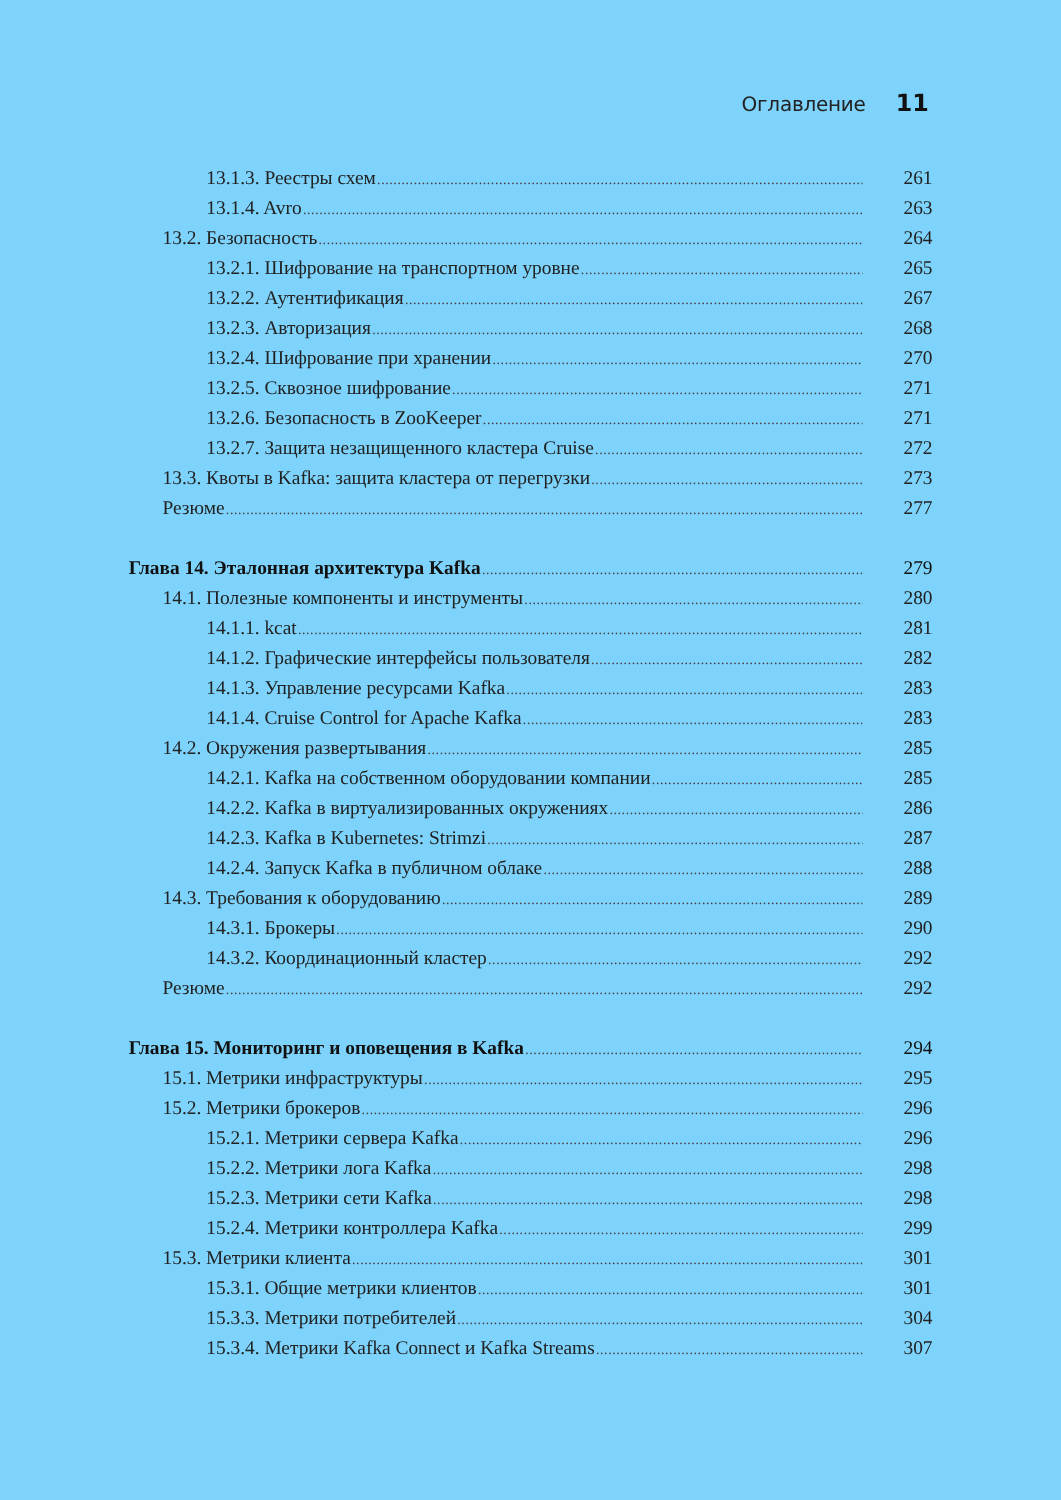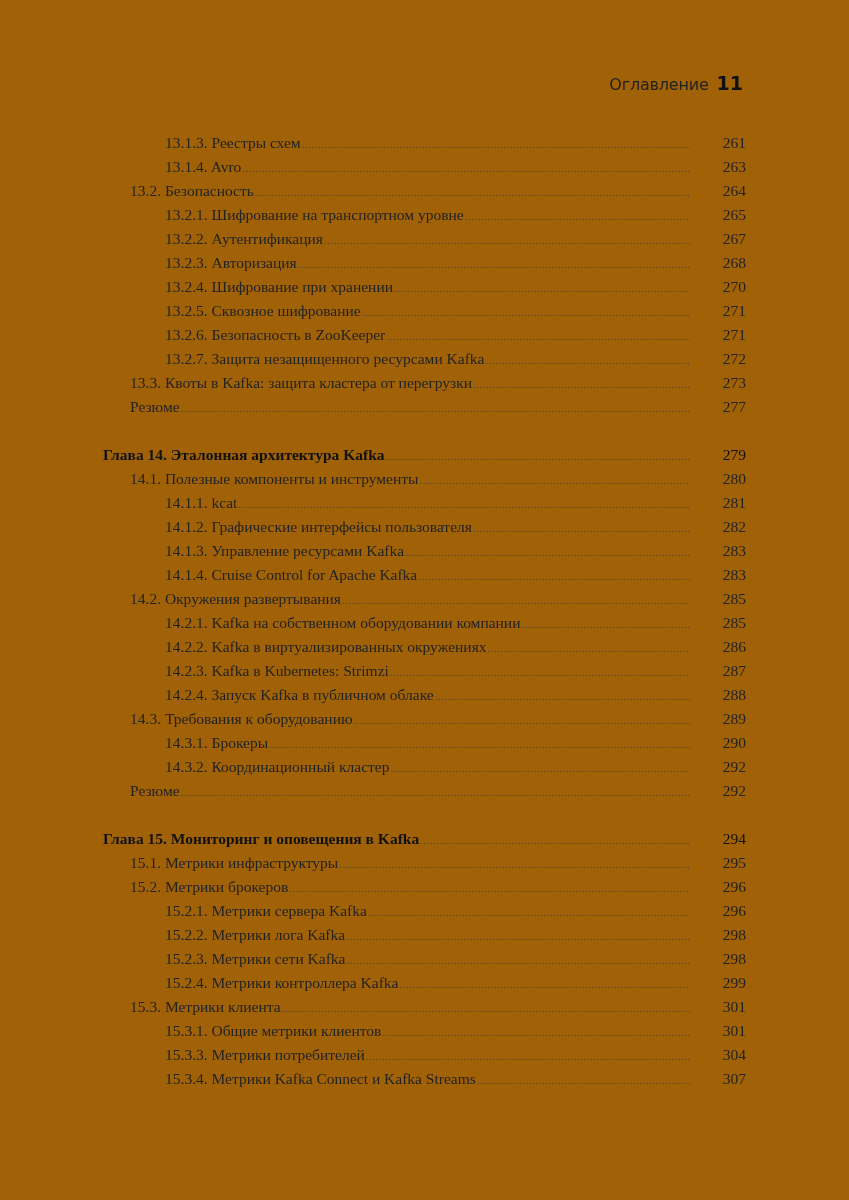--- a/index.html
+++ b/index.html
@@ -1,20 +1,20 @@
 <!DOCTYPE html>
 <html><head>
 <meta charset="utf-8">
 <style>
   html, body { margin: 0; padding: 0; background: #ffffff; }
   body { width: 849px; height: 1200px; position: relative; overflow: hidden; }
-  .page { position: absolute; left: 0; top: 0; width: 849px; height: 1200px; background: #a16207; }
+  .page { position: absolute; left: 0; top: 0; width: 849px; height: 1200px; background: #7dd3fc; }
   .running-head { position: absolute; top: 72px; right: 106px; display: flex; align-items: baseline; gap: 0; }
   .rh-title { font-family: "DejaVu Sans", sans-serif; font-size: 16px; color: #222; letter-spacing: -0.2px; }
-  .rh-num { font-family: "DejaVu Sans", sans-serif; font-size: 19px; font-weight: bold; color: #111; margin-left: 8px; }
+  .rh-num { font-family: "DejaVu Sans", sans-serif; font-size: 19px; font-weight: bold; color: #111; margin-left: 24px; }
   .toc { position: absolute; left: 103px; top: 131px; width: 643px; }
   .toc-row { display: flex; align-items: baseline; height: 24px; line-height: 24px;
              font-family: "Liberation Serif", serif; font-size: 15.5px; color: #222; }
   .toc-row.lvl1 { padding-left: 27px; }
   .toc-row.lvl2 { padding-left: 62px; }
   .toc-row.chapter { font-weight: bold; color: #111; }
   .toc-row.gap-before { margin-top: 24px; text-align: right; }
   .toc-label { white-space: nowrap; flex: 0 0 auto; }
   .toc-dots { flex: 1 1 auto; overflow: hidden; white-space: nowrap; margin: 0 1px; font-weight: normal;
               color: #444; letter-spacing: 0.5px; font-size: 11px; }
@@ -70,21 +70,21 @@
         <span class="toc-label">13.2.5. Сквозное шифрование</span>
         <span class="toc-dots"></span>
         <span class="toc-page">271</span>
       </div>
       <div class="toc-row lvl2">
         <span class="toc-label">13.2.6. Безопасность в ZooKeeper</span>
         <span class="toc-dots"></span>
         <span class="toc-page">271</span>
       </div>
       <div class="toc-row lvl2">
-        <span class="toc-label">13.2.7. Защита незащищенного ресурсами Kafka</span>
+        <span class="toc-label">13.2.7. Защита незащищенного кластера Cruise</span>
         <span class="toc-dots"></span>
         <span class="toc-page">272</span>
       </div>
       <div class="toc-row lvl1">
         <span class="toc-label">13.3. Квоты в Kafka: защита кластера от перегрузки</span>
         <span class="toc-dots"></span>
         <span class="toc-page">273</span>
       </div>
       <div class="toc-row lvl1">
         <span class="toc-label">Резюме</span>

